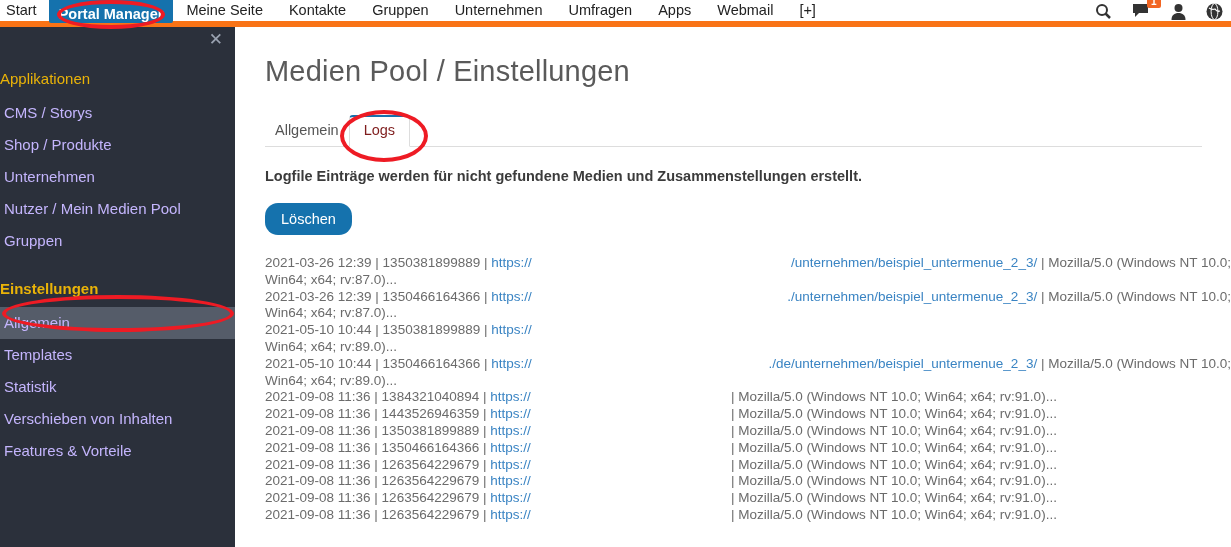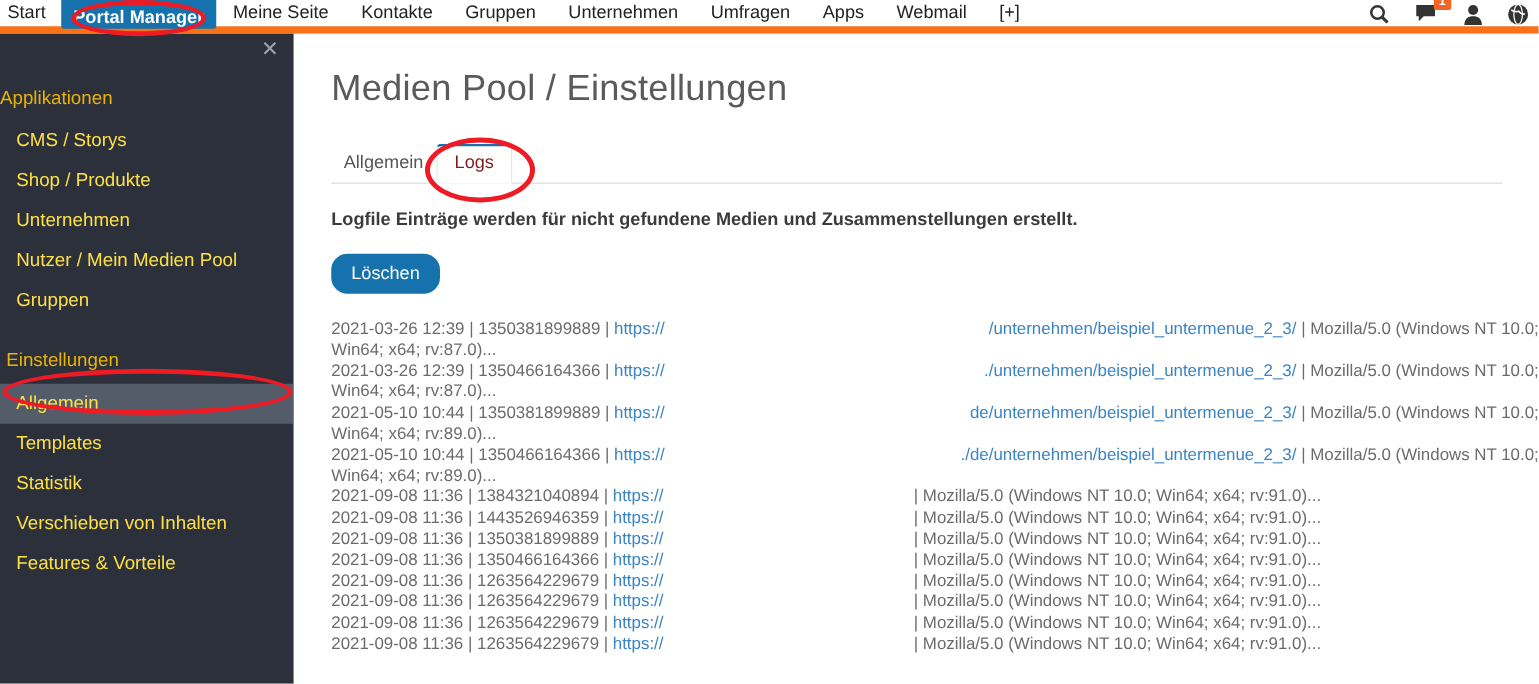--- a/index.html
+++ b/index.html
@@ -52,23 +52,23 @@
     position: absolute; right: 12px; top: 4px;
     color: #9aa2b1; font-size: 17px; line-height: 1;
     cursor: pointer; font-family: "Liberation Sans", sans-serif;
   }
   .side-group {
     color: #eab308; font-size: 15px;
     padding: 0 0 0 0; margin-left: 0px;
     height: 24px; line-height: 24px;
   }
   .side-item {
-    color: #fde047; font-size: 15px;
+    color: #c4b5fd; font-size: 15px;
     height: 32px; line-height: 32px;
-    padding-left: 13px; cursor: pointer;
+    padding-left: 4px; cursor: pointer;
   }
   .side-item.selected { background: #555c69; }
 
   
   .main { position: absolute; top: 27px; left: 235px; width: 996px; height: 520px; background:#fff; }
   .page-title {
     font-size: 29px; color: #5a5a5a; font-weight: normal;
     margin: 28px 0 0 30px; letter-spacing: 0.2px;
   }
   .tabs {
@@ -167,21 +167,21 @@
 
   <div class="sidebar">
     <span class="side-close">✕</span>
     <div id="sidebar-content" style="padding-top:28px;">
         <div class="side-group" style="margin-top: 12px; margin-bottom: 6px; padding-left: 0px;">Applikationen</div>
         <div class="side-item"><span>CMS / Storys</span></div>
         <div class="side-item"><span>Shop / Produkte</span></div>
         <div class="side-item"><span>Unternehmen</span></div>
         <div class="side-item"><span>Nutzer / Mein Medien Pool</span></div>
         <div class="side-item"><span>Gruppen</span></div>
-        <div class="side-group" style="margin-top: 20px; margin-bottom: 6px; padding-left: 5px;">Einstellungen</div>
+        <div class="side-group" style="margin-top: 20px; margin-bottom: 6px; padding-left: 0px; font-weight: bold;">Einstellungen</div>
         <div class="side-item selected"><span>Allgemein</span></div>
         <div class="side-item"><span>Templates</span></div>
         <div class="side-item"><span>Statistik</span></div>
         <div class="side-item"><span>Verschieben von Inhalten</span></div>
         <div class="side-item"><span>Features &amp; Vorteile</span></div>
       </div>
   </div>
 
   <div class="main">
     <h1 class="page-title">Medien Pool / Einstellungen</h1>
@@ -201,21 +201,20 @@
           <span class="log-right ra"><span class="lnk">/unternehmen/beispiel_untermenue_2_3/</span> <span>| Mozilla/5.0 (Windows NT 10.0;</span></span>
           <span class="cont">Win64; x64; rv:87.0)...</span>
         </div>
         <div class="log-row tall">
           <span class="log-left"><span>2021-03-26 12:39</span> | <span>1350466164366</span> | <span class="lnk">https://</span></span>
           <span class="log-right ra"><span class="lnk">./unternehmen/beispiel_untermenue_2_3/</span> <span>| Mozilla/5.0 (Windows NT 10.0;</span></span>
           <span class="cont">Win64; x64; rv:87.0)...</span>
         </div>
         <div class="log-row tall">
           <span class="log-left"><span>2021-05-10 10:44</span> | <span>1350381899889</span> | <span class="lnk">https://</span></span>
-          <span class="log-right ra"><span class="lnk">de/unternehmen/beispiel_untermenue_2_3/</span> <span>| Mozilla/5.0 (Windows NT 10.0;</span></span>
           <span class="cont">Win64; x64; rv:89.0)...</span>
         </div>
         <div class="log-row tall">
           <span class="log-left"><span>2021-05-10 10:44</span> | <span>1350466164366</span> | <span class="lnk">https://</span></span>
           <span class="log-right ra"><span class="lnk">./de/unternehmen/beispiel_untermenue_2_3/</span> <span>| Mozilla/5.0 (Windows NT 10.0;</span></span>
           <span class="cont">Win64; x64; rv:89.0)...</span>
         </div>
         <div class="log-row">
           <span class="log-left"><span>2021-09-08 11:36</span> | <span>1384321040894</span> | <span class="lnk">https://</span></span>
           <span class="log-right"><span>| Mozilla/5.0 (Windows NT 10.0; Win64; x64; rv:91.0)...</span></span>

